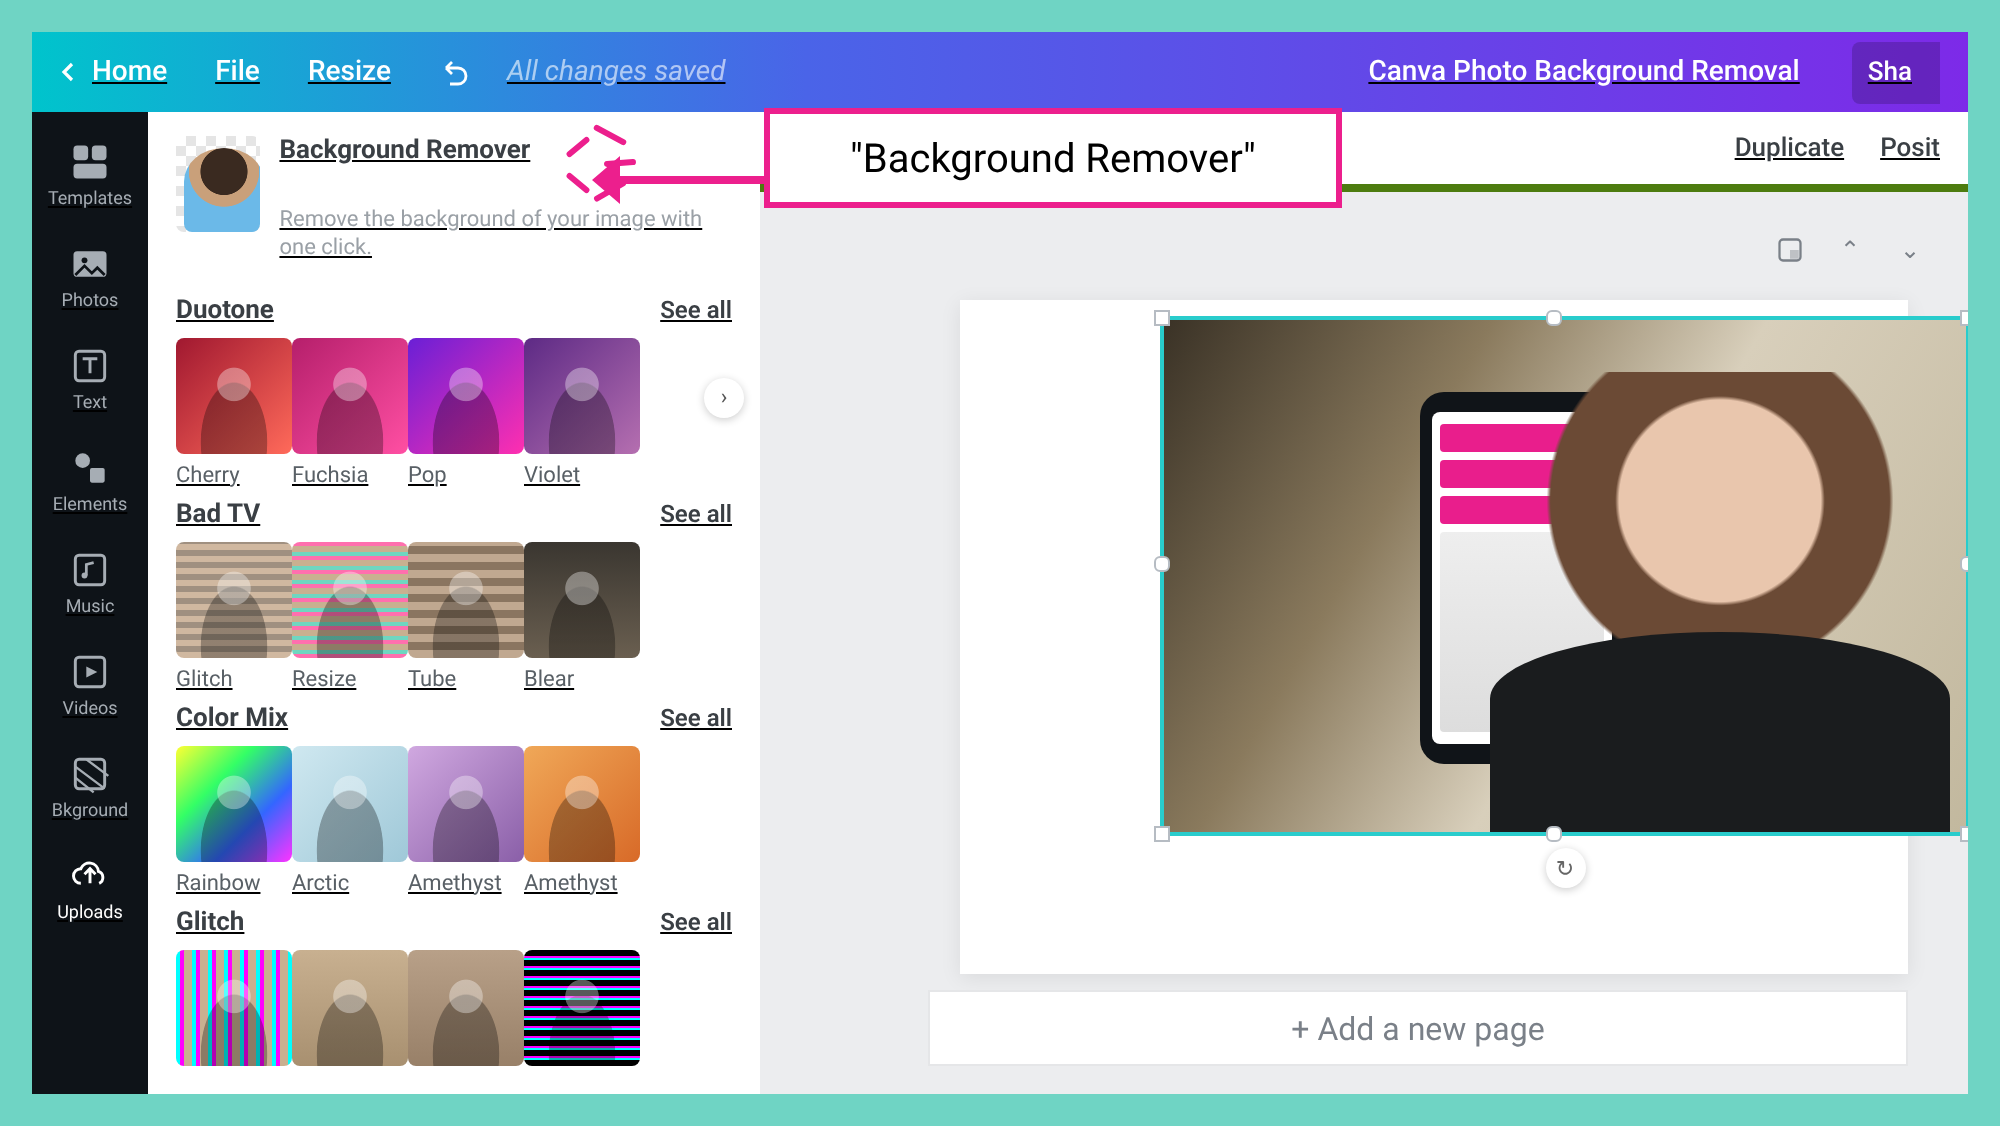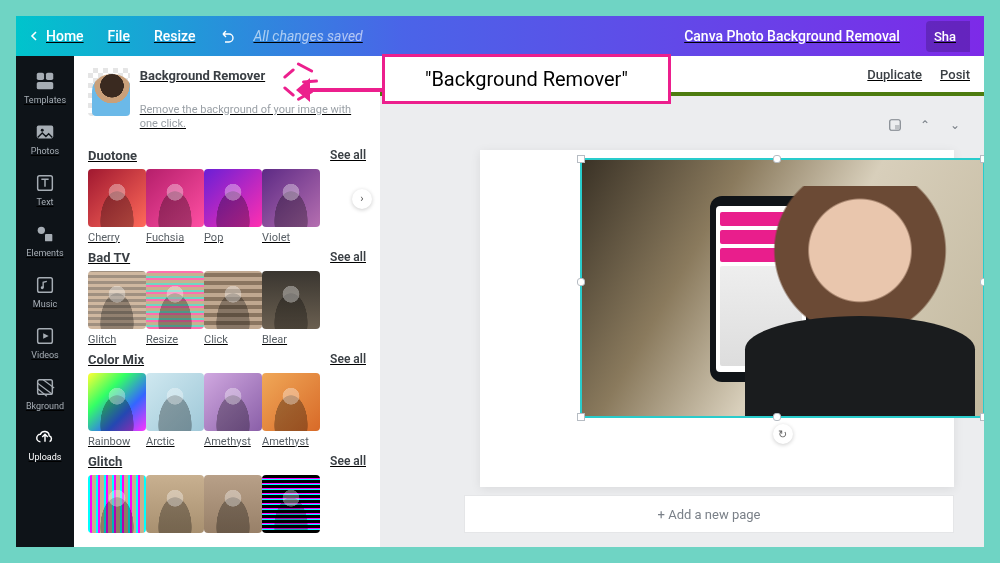--- a/index.html
+++ b/index.html
@@ -58,21 +58,21 @@
 .photo .phone { position:absolute; left:128px; top:36px; width:102px; height:186px; background:#101418; border-radius:12px; padding:10px 6px;}
 .photo .phone .screen { width:100%; height:100%; background:#fff; border-radius:4px; display:flex; flex-direction:column; gap:4px; padding:6px 4px;}
 .photo .phone .screen .bar { height:14px; background:#e91e8c; border-radius:2px; font-size:6px; color:#fff; display:flex; align-items:center; justify-content:center;}
 .photo .handle { position:absolute; width:8px; height:8px; background:#fff; border:1px solid #b6bcc3;}
 .h-tl{top:-5px;left:-5px}.h-tr{top:-5px;right:-5px}.h-bl{bottom:-5px;left:-5px}.h-br{bottom:-5px;right:-5px}
 .h-tm{top:-5px;left:50%;margin-left:-10px;width:20px;height:6px;border-radius:3px}
 .h-bm{bottom:-5px;left:50%;margin-left:-10px;width:20px;height:6px;border-radius:3px}
 .h-ml{left:-5px;top:50%;margin-top:-10px;width:6px;height:20px;border-radius:3px}
 .h-mr{right:-5px;top:50%;margin-top:-10px;width:6px;height:20px;border-radius:3px}
 .rotate { position:absolute; bottom:-28px; left:50%; margin-left:-10px; width:20px; height:20px; border-radius:50%; background:#fff; box-shadow:0 1px 4px rgba(0,0,0,0.2); display:flex;align-items:center;justify-content:center; font-size:11px; color:#666; cursor:pointer;}
-.addpage { position:absolute; left:84px; right:30px; bottom:14px; height:38px; background:#fff; border:1px solid #e5e6e8; display:flex; align-items:center; justify-content:center; font-size:13px; color:#7a8088; cursor:pointer;}
+.addpage { position:absolute; left:84px; right:30px; bottom:14px; height:38px; background:#fff; border:1px solid #e5e6e8; display:flex; align-items:center; justify-content:center; font-size:16px; color:#7a8088; cursor:pointer;}
 
 .callout { position:absolute; top:54px; left:382px; background:#fff; border:3px solid #ec1f8d; padding:10px 40px; font-size:20px; text-align:center; font-family: Arial, sans-serif;}
 .arrow { position:absolute; top:76px; left:296px; width:92px; height:30px; }
 .arrow svg { width:100%; height:100%; }
 .burst { position:absolute; top:62px; left:278px; width:40px; height:40px; }
 .burst div { position:absolute; background:#ec1f8d; border-radius:2px;}
 .burst .b1{width:18px;height:3px; top:4px; left:18px; transform:rotate(28deg);}
 .burst .b2{width:16px;height:3px; top:18px; left:24px; transform:rotate(-4deg);}
 .burst .b3{width:18px;height:3px; top:32px; left:18px; transform:rotate(-30deg);}
 .burst .b4{width:14px;height:3px; top:10px; left:4px; transform:rotate(-40deg);}
@@ -224,21 +224,21 @@
               <div class="sw">
                 <div class="tile face" style="background: repeating-linear-gradient(0deg, rgb(208, 184, 160) 0px, rgb(208, 184, 160) 3px, rgb(160, 144, 128) 3px, rgb(160, 144, 128) 6px);"></div>
                 <div class="lbl">Glitch</div>
               </div>
               <div class="sw">
                 <div class="tile face" style="background: repeating-linear-gradient(0deg, rgb(255, 111, 174) 0px, rgb(255, 111, 174) 2px, rgb(111, 214, 192) 2px, rgb(111, 214, 192) 4px, rgb(200, 176, 144) 4px, rgb(200, 176, 144) 7px);"></div>
                 <div class="lbl">Resize</div>
               </div>
               <div class="sw">
                 <div class="tile face" style="background: repeating-linear-gradient(0deg, rgb(192, 168, 144) 0px, rgb(192, 168, 144) 4px, rgb(138, 117, 96) 4px, rgb(138, 117, 96) 8px);"></div>
-                <div class="lbl">Click</div>
+                <div class="lbl">Tube</div>
               </div>
               <div class="sw">
                 <div class="tile face" style="background: linear-gradient(rgb(58, 54, 48), rgb(106, 95, 80));"></div>
                 <div class="lbl">Blear</div>
               </div>
             </div>
           </div>
           <div class="section">
             <div class="hdr">
               <h5>Color Mix</h5>

